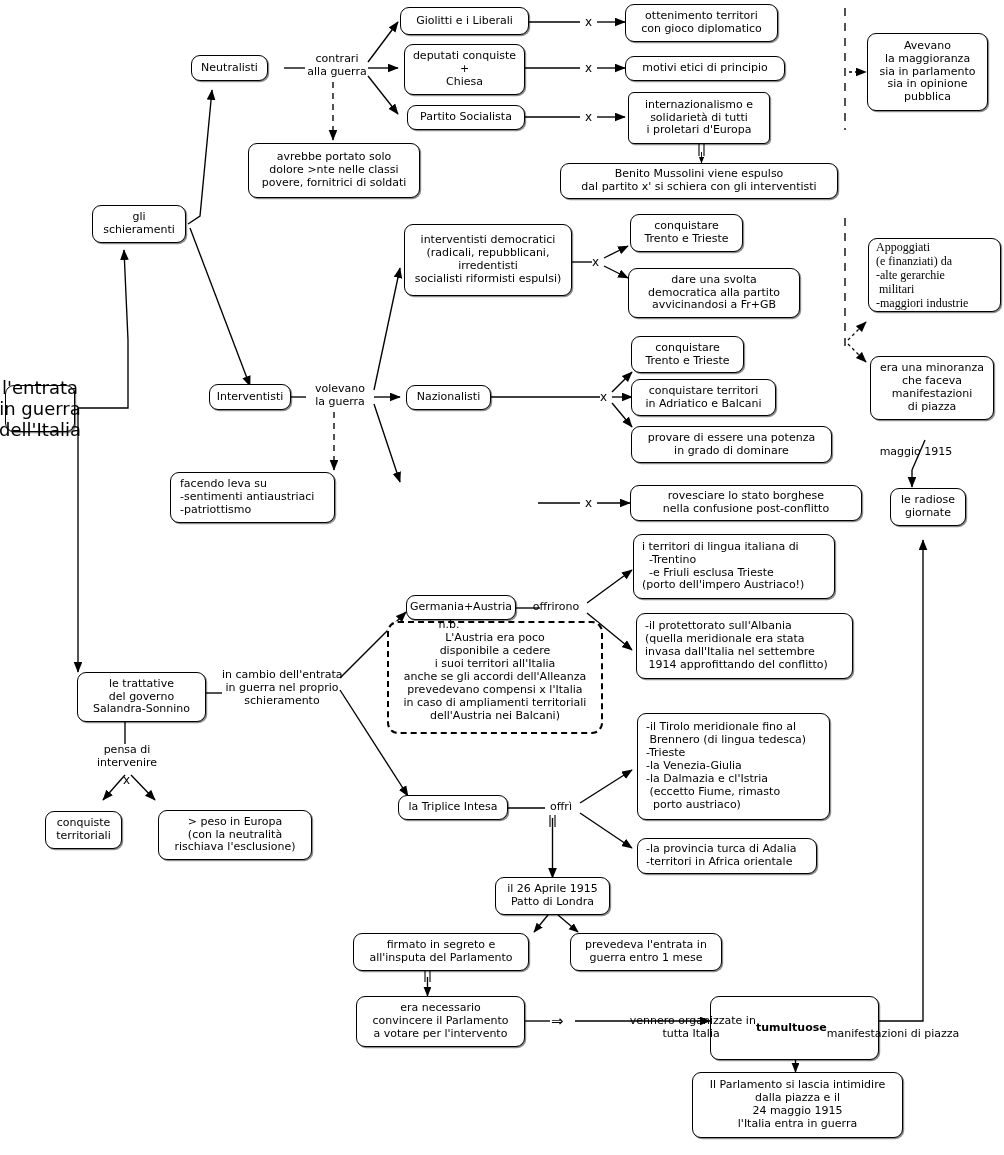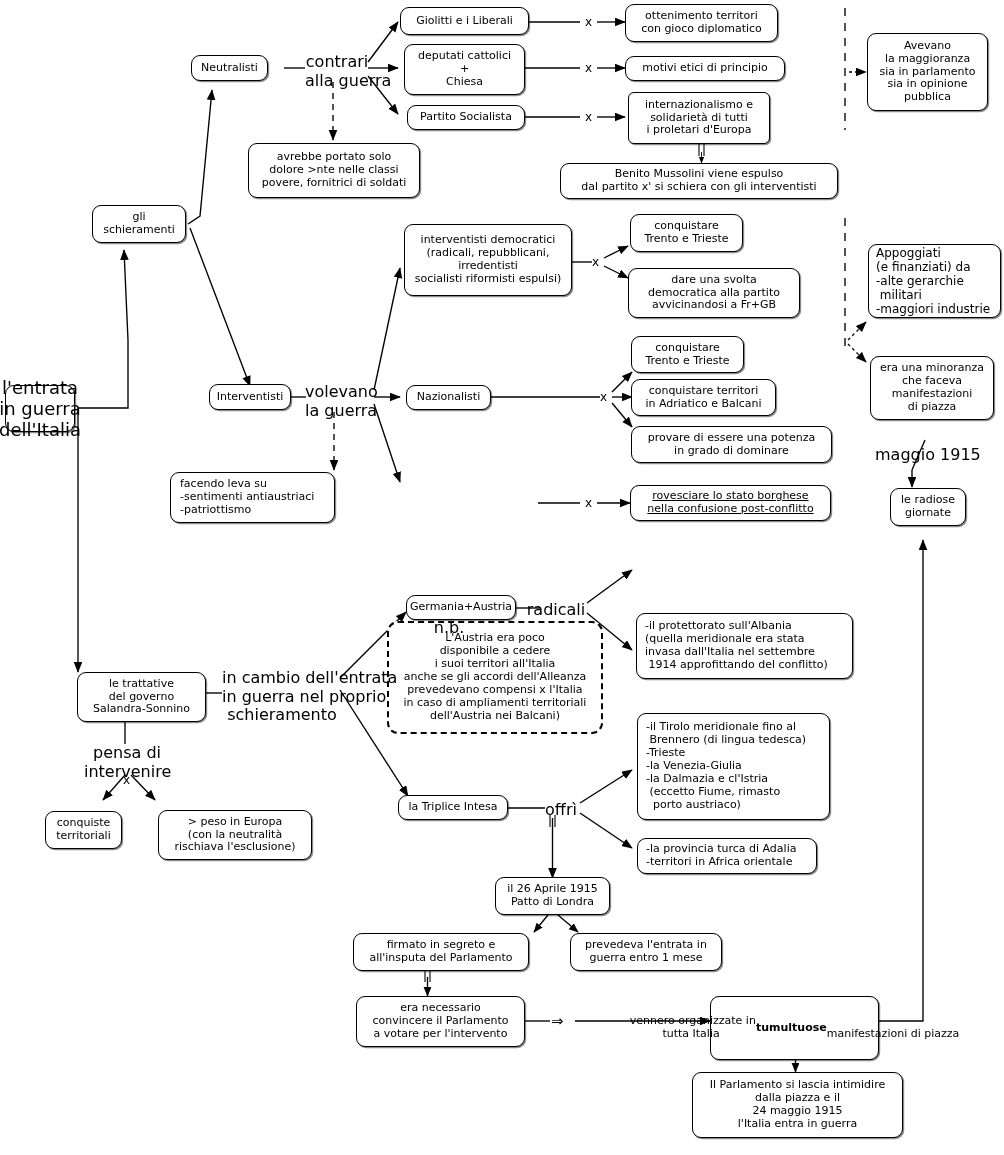--- a/index.html
+++ b/index.html
@@ -25,21 +25,21 @@
   }
   .node.left{ text-align:left; justify-content:flex-start; }
   .node.dashed{
     border-style:dashed;
     border-width:2px;
     border-radius:11px;
     box-shadow:none;
   }
   .edgelabel{
     position:absolute;
-    font-size:16px;
+    font-size:11px;
     line-height:1.17;
     color:#000;
     text-align:center;
     white-space:pre;
     background:transparent;
   }
   .xmark{
     position:absolute;
     font-size:12px;
     color:#000;
@@ -168,21 +168,21 @@
 in guerra
 dell'Italia</div>
 
   <div class="node" style="left:92px;top:205px;width:94px;height:38px;">gli
 schieramenti</div>
 
   <div class="node" style="left:191px;top:55px;width:77px;height:26px;">Neutralisti</div>
 
   <div class="node" style="left:400px;top:7px;width:129px;height:28px;">Giolitti e i Liberali</div>
 
-  <div class="node" style="left:404px;top:44px;width:121px;height:51px;">deputati cattolici
+  <div class="node" style="left:404px;top:44px;width:121px;height:51px;">deputati conquiste
 +
 Chiesa</div>
 
   <div class="node" style="left:407px;top:105px;width:118px;height:25px;">Partito Socialista</div>
 
   <div class="node" style="left:625px;top:4px;width:153px;height:38px;">ottenimento territori
 con gioco diplomatico</div>
 
   <div class="node" style="left:625px;top:56px;width:160px;height:25px;">motivi etici di principio</div>
 
@@ -222,28 +222,28 @@
   <div class="node" style="left:631px;top:336px;width:113px;height:37px;">conquistare
 Trento e Trieste</div>
 
   <div class="node" style="left:631px;top:379px;width:145px;height:37px;">conquistare territori
 in Adriatico e Balcani</div>
 
   <div class="node" style="left:631px;top:426px;width:201px;height:37px;">provare di essere una potenza
 in grado di dominare</div>
 
 
-  <div class="node" style="left:630px;top:485px;width:201px;height:36px;text-decoration:underline;">rovesciare lo stato borghese
+  <div class="node" style="left:630px;top:485px;width:232px;height:36px;">rovesciare lo stato borghese
 nella confusione post-conflitto</div>
 
   <div class="node left" style="left:170px;top:472px;width:165px;height:51px;padding-left:9px;">facendo leva su
 -sentimenti antiaustriaci
 -patriottismo</div>
 
-  <div class="node left" style="left:868px;top:244px;width:133px;height:74px;padding-left:7px;font-size:12px;">Appoggiati
+  <div class="node left" style="left:868px;top:238px;width:133px;height:74px;padding-left:7px;font-size:12px;font-family:Liberation Serif, serif;">Appoggiati
 (e finanziati) da
 -alte gerarchie
  militari
 -maggiori industrie</div>
 
   <div class="node" style="left:870px;top:356px;width:124px;height:64px;">era una minoranza
 che faceva
 manifestazioni
 di piazza</div>
 
@@ -264,20 +264,24 @@
   <div class="node" style="left:406px;top:595px;width:110px;height:25px;">Germania+Austria</div>
 
   <div class="node dashed" style="left:387px;top:621px;width:216px;height:113px;">L'Austria era poco
 disponibile a cedere
 i suoi territori all'Italia
 anche se gli accordi dell'Alleanza
 prevedevano compensi x l'Italia
 in caso di ampliamenti territoriali
 dell'Austria nei Balcani)</div>
 
+  <div class="node left" style="left:633px;top:534px;width:202px;height:65px;padding-left:8px;">i territori di lingua italiana di
+  -Trentino
+  -e Friuli esclusa Trieste
+(porto dell'impero Austriaco!)</div>
 
   <div class="node left" style="left:636px;top:613px;width:217px;height:66px;padding-left:8px;">-il protettorato sull'Albania
 (quella meridionale era stata
 invasa dall'Italia nel settembre
  1914 approfittando del conflitto)</div>
 
   <div class="node" style="left:398px;top:795px;width:110px;height:25px;">la Triplice Intesa</div>
 
   <div class="node left" style="left:637px;top:713px;width:193px;height:107px;padding-left:8px;">-il Tirolo meridionale fino al
  Brennero (di lingua tedesca)
@@ -320,21 +324,21 @@
   <div class="edgelabel" style="left:305px;top:383px;width:70px;">volevano
 la guerra</div>
 
   <div class="edgelabel" style="left:222px;top:669px;width:120px;">in cambio dell'entrata
 in guerra nel proprio
 schieramento</div>
 
   <div class="edgelabel" style="left:84px;top:744px;width:86px;">pensa di
 intervenire</div>
 
-  <div class="edgelabel" style="left:524px;top:601px;width:64px;">radicali</div>
+  <div class="edgelabel" style="left:524px;top:601px;width:64px;">offrirono</div>
 
   <div class="edgelabel" style="left:541px;top:801px;width:40px;">offrì</div>
 
   <div class="edgelabel" style="left:432px;top:619px;width:34px;">n.b.</div>
 
   <div class="edgelabel" style="left:875px;top:446px;width:82px;">maggio 1915</div>
 
   <div class="xmark" style="left:585px;top:15px;">x</div>
   <div class="xmark" style="left:585px;top:61px;">x</div>
   <div class="xmark" style="left:585px;top:110px;">x</div>

